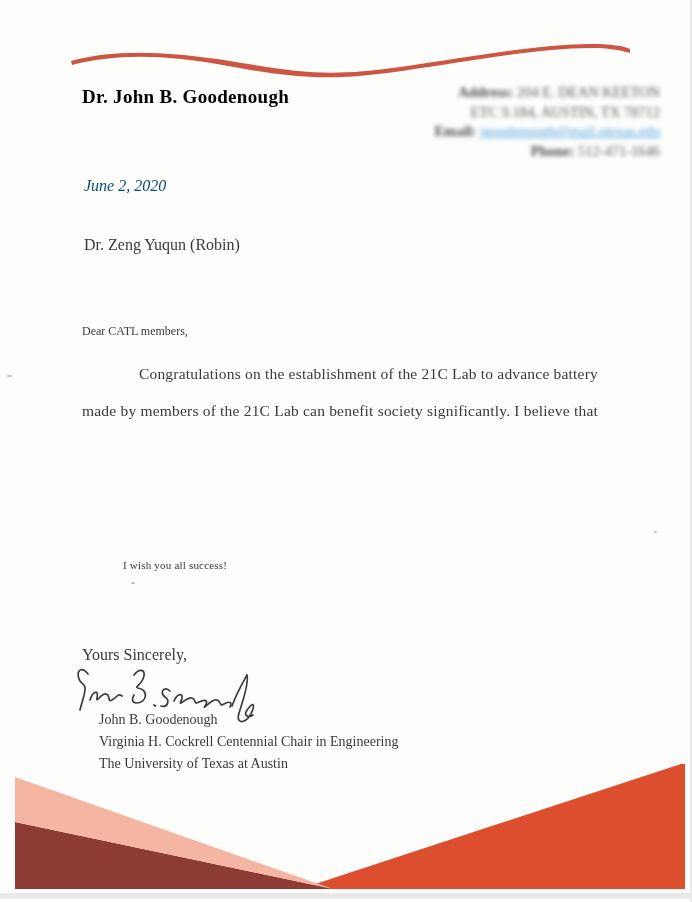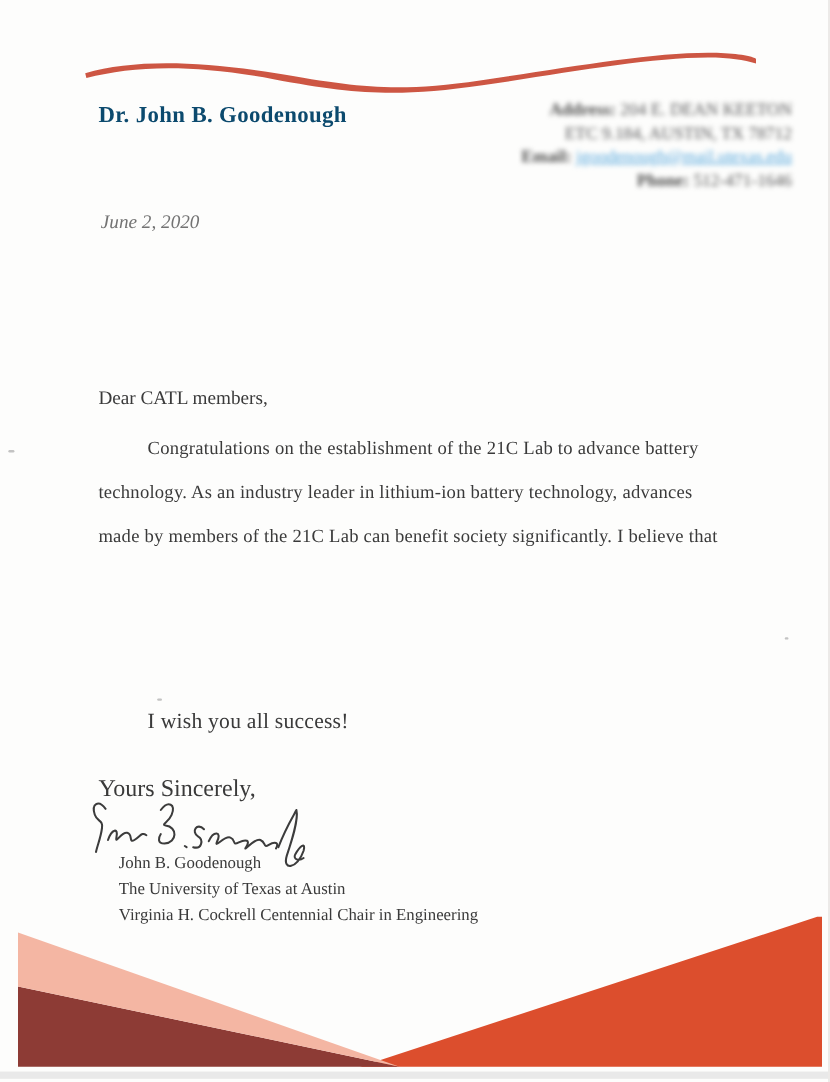--- a/index.html
+++ b/index.html
@@ -9,38 +9,38 @@
     background:#fdfdfc;
     font-family:"Liberation Serif","DejaVu Serif",serif;
     color:#3a3a3a;
     overflow:hidden;
   }
   .deco{position:absolute;inset:0;width:692px;height:902px;z-index:0;pointer-events:none;}
   .txt{position:absolute;z-index:1;white-space:nowrap;}
 
   .sender-name{
     left:82px;top:86px;
-    font-size:19px;font-weight:bold;color:#0c4a6e;letter-spacing:.3px;
+    font-size:19px;font-weight:bold;color:#000000;letter-spacing:.3px;
   }
   .contact{
     top:83px;right:32px;text-align:right;
     font-size:14.5px;line-height:19.5px;font-weight:bold;color:#4d4d4d;
     filter:blur(2.3px);
   }
   .contact .val{font-weight:normal;color:#5a5a5a;}
   .contact .email-link{color:#55a7dc;text-decoration:underline;font-weight:normal;}
 
-  .date-line{left:84px;top:177px;font-style:italic;font-size:16px;color:#737373;}
+  .date-line{left:84px;top:177px;font-style:italic;font-size:16px;color:#0c4a6e;}
   .recipient{left:84px;top:234px;font-size:16px;line-height:22px;}
-  .salutation{left:82px;top:324px;font-size:16px;}
+  .salutation{left:82px;top:324px;font-size:12px;}
   .body-par{left:82px;top:355px;font-size:15.5px;line-height:37px;letter-spacing:.2px;}
   .body-par .line{white-space:nowrap;}
-  .body-par .line.first{padding-left:41px;}
-  .wish{left:123px;top:591px;font-size:18px;letter-spacing:.2px;}
-  .closing{left:82px;top:646px;font-size:20px;}
+  .body-par .line.first{padding-left:41px;text-align:right;}
+  .wish{left:123px;top:559px;font-size:11px;letter-spacing:.2px;}
+  .closing{left:82px;top:646px;font-size:16px;}
   .signoff{left:99px;top:709px;font-size:14px;line-height:22px;}
 
   .signature-svg{position:absolute;left:66px;top:660px;width:210px;height:78px;z-index:2;}
 
   .edge-right{position:absolute;top:0;right:0;width:2px;height:902px;background:#eceae8;z-index:0;}
 </style>
 </head>
 <body>
 
 <div class="page">
@@ -84,27 +84,27 @@
     </div>
     <div>
       <span>Phone:</span>
       <span class="val">512-471-1646</span>
     </div>
   </div>
 
   <div class="txt date-line">June 2, 2020</div>
 
   <div class="txt recipient">
+    <div>Dr. Zeng Yuqun (Robin)</div>
   </div>
 
   <div class="txt salutation">Dear CATL members,</div>
 
   <div class="txt body-par">
     <div class="line first">Congratulations on the establishment of the 21C Lab to advance battery</div>
-    <div class="line">technology. As an industry leader in lithium-ion battery technology, advances</div>
     <div class="line">made by members of the 21C Lab can benefit society significantly. I believe that</div>
   </div>
 
   <div class="txt wish">I wish you all success!</div>
 
   <div class="txt closing">Yours Sincerely,</div>
 
   <svg class="signature-svg" viewBox="0 0 210 78" aria-label="John B. Goodenough">
     <g fill="none" stroke="#3c3c3c" stroke-width="1.7" stroke-linecap="round" stroke-linejoin="round">
       <path d="M22,14 C16,6 10,10 13,19 C15,25 20,23 19,30 C18,38 15,45 14,50"></path>
@@ -112,17 +112,17 @@
       <path d="M68,15 C74,7 81,10 77,19 C74,26 68,27 72,28 C82,29 82,42 71,43 C65,43 66,38 68,35"></path>
       <path d="M88,45 l1.5,1"></path>
       <path d="M104,31 C98,25 93,33 99,37 C104,40 102,48 95,46"></path>
       <path d="M108,41 C112,32 119,33 115,41 C112,48 121,36 126,38 C131,40 127,45 133,42 C139,39 143,40 139,46 C136,51 146,38 151,40 C156,42 153,47 158,44 C163,41 167,42 164,47"></path>
       <path d="M166,46 C172,30 179,19 181,15 C183,23 177,41 173,53 C169,66 182,64 187,49 C189,41 184,45 180,52 C178,56 183,58 187,55"></path>
     </g>
   </svg>
 
   <div class="txt signoff">
     <div>John B. Goodenough</div>
+    <div>Virginia H. Cockrell Centennial Chair in Engineering</div>
     <div>The University of Texas at Austin</div>
-    <div>Virginia H. Cockrell Centennial Chair in Engineering</div>
   </div>
 
 </div>
 
 </body></html>

